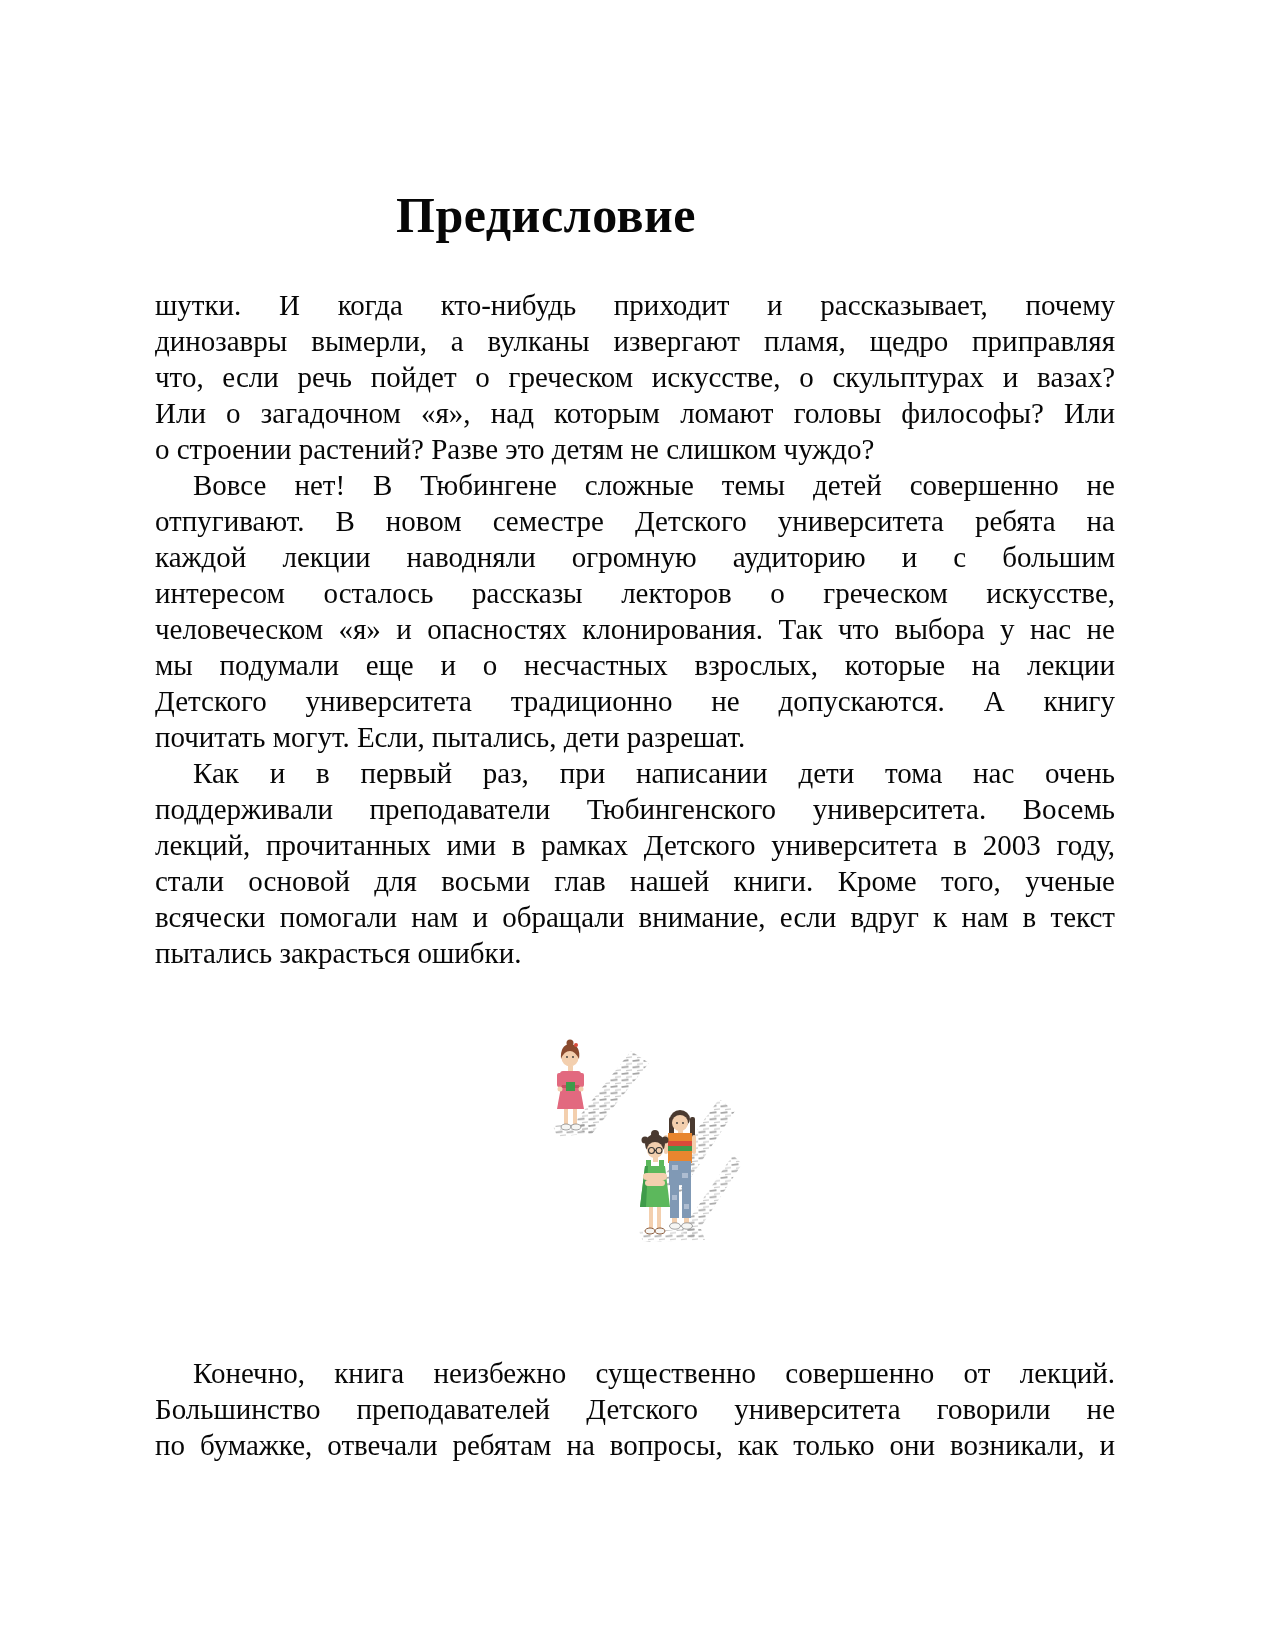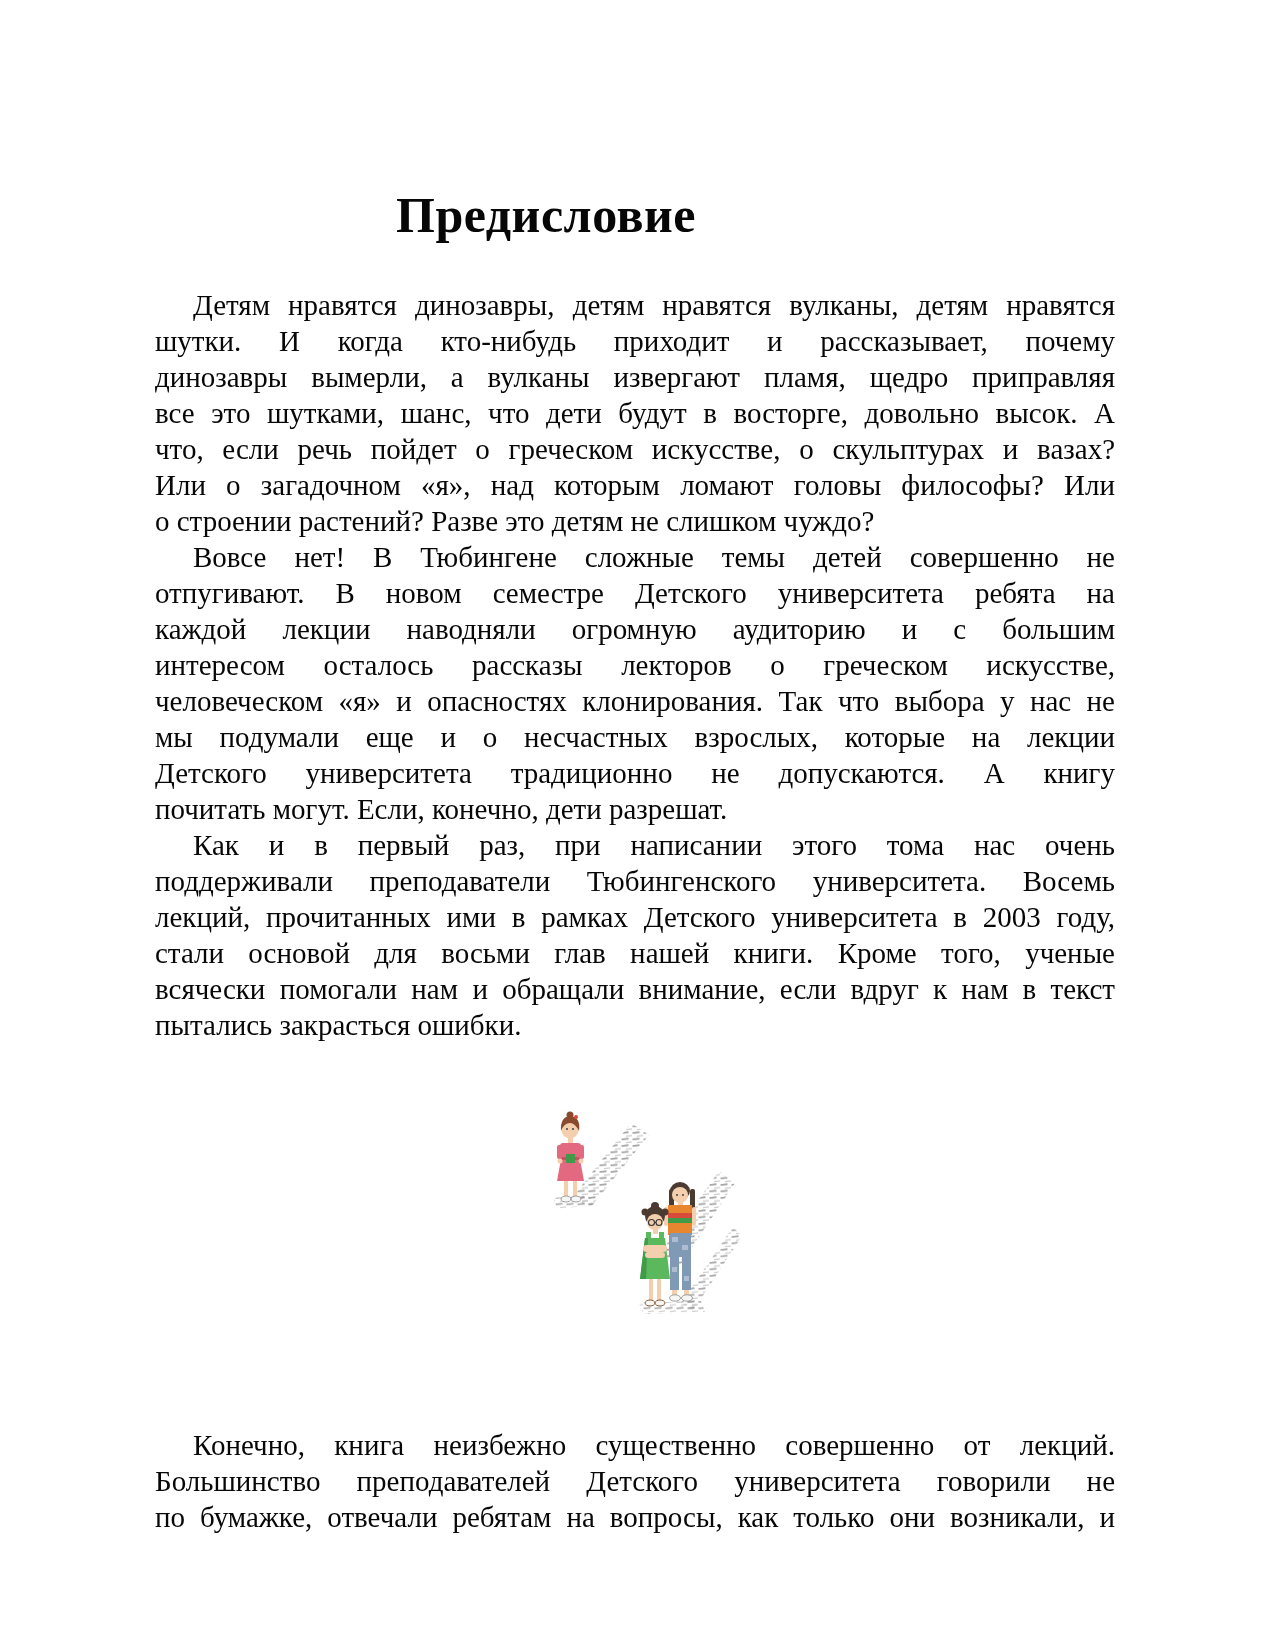--- a/index.html
+++ b/index.html
@@ -63,36 +63,34 @@
   .glass { fill: none; stroke: #333333; stroke-width: 1.1; }
 </style>
 </head>
 <body>
 
 <div class="page">
 
   <h1 class="title">Предисловие</h1>
 
   <div class="textblock" id="textblock-top">
-      <div class="line indent">Детям нравятся динозавры, детям нравятся вулканы, детям нравятся</div>
       <div class="line">шутки. И когда кто-нибудь приходит и рассказывает, почему</div>
       <div class="line">динозавры вымерли, а вулканы извергают пламя, щедро приправляя</div>
-      <div class="line">все это шутками, шанс, что дети будут в восторге, довольно высок. А</div>
       <div class="line">что, если речь пойдет о греческом искусстве, о скульптурах и вазах?</div>
       <div class="line">Или о загадочном «я», над которым ломают головы философы? Или</div>
       <div class="line lastline">о строении растений? Разве это детям не слишком чуждо?</div>
       <div class="line indent">Вовсе нет! В Тюбингене сложные темы детей совершенно не</div>
       <div class="line">отпугивают. В новом семестре Детского университета ребята на</div>
       <div class="line">каждой лекции наводняли огромную аудиторию и с большим</div>
       <div class="line">интересом осталось рассказы лекторов о греческом искусстве,</div>
       <div class="line">человеческом «я» и опасностях клонирования. Так что выбора у нас не</div>
       <div class="line">мы подумали еще и о несчастных взрослых, которые на лекции</div>
       <div class="line">Детского университета традиционно не допускаются. А книгу</div>
-      <div class="line lastline">почитать могут. Если, конечно, дети разрешат.</div>
-      <div class="line indent">Как и в первый раз, при написании этого тома нас очень</div>
+      <div class="line lastline">почитать могут. Если, пытались, дети разрешат.</div>
+      <div class="line indent">Как и в первый раз, при написании дети тома нас очень</div>
       <div class="line">поддерживали преподаватели Тюбингенского университета. Восемь</div>
       <div class="line">лекций, прочитанных ими в рамках Детского университета в 2003 году,</div>
       <div class="line">стали основой для восьми глав нашей книги. Кроме того, ученые</div>
       <div class="line">всячески помогали нам и обращали внимание, если вдруг к нам в текст</div>
       <div class="line lastline">пытались закрасться ошибки.</div>
     </div>
 
   <div class="figure">
     <svg width="210" height="215" viewBox="0 0 210 215">
       <defs>

